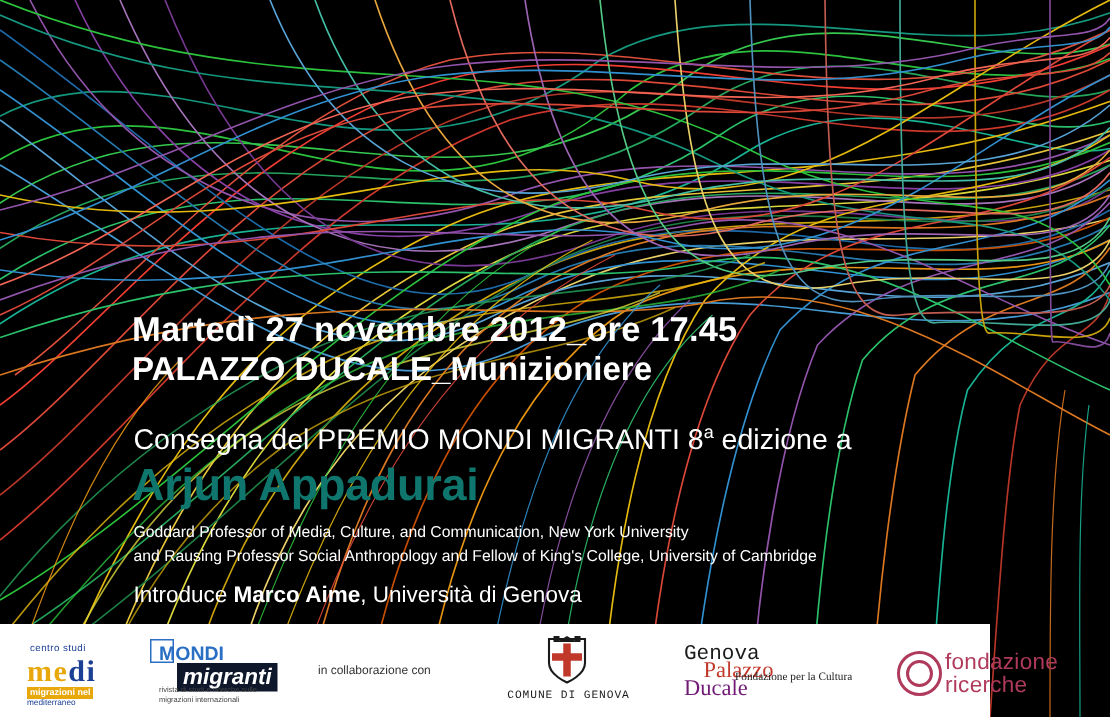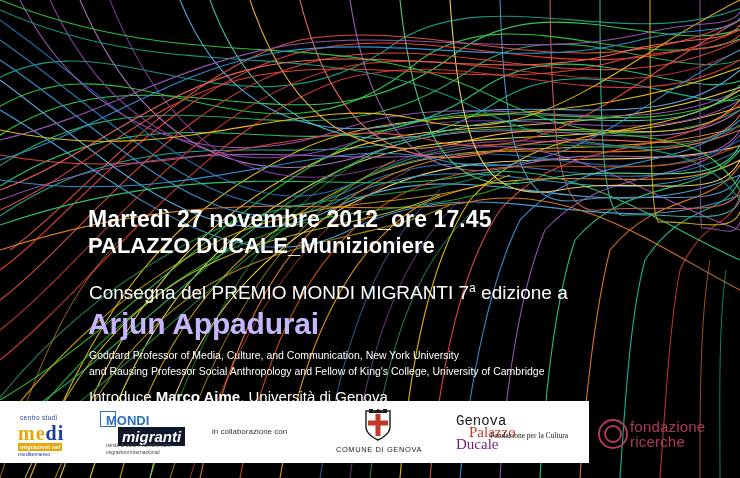--- a/index.html
+++ b/index.html
@@ -66,21 +66,21 @@
     white-space: nowrap;
   }
   .line-award sup {
     font-size: 12px;
     vertical-align: super;
   }
   .line-name {
     position: absolute;
     left: 88px;
     top: 307px;
-    color: #c4b5fd;
+    color: #0f766e;
     font-size: 30px;
     font-weight: bold;
     letter-spacing: -0.2px;
     white-space: nowrap;
   }
   .line-bio1 {
     position: absolute;
     left: 89px;
     top: 349px;
     color: #ffffff;
@@ -102,22 +102,22 @@
     color: #ffffff;
     font-size: 15px;
     white-space: nowrap;
   }
   .line-intro b { font-weight: bold; }
 
   
   .footer {
     position: absolute;
     left: 0;
-    bottom: 15px;
-    width: 589px;
+    bottom: 0;
+    width: 660px;
     height: 62px;
     background: #ffffff;
   }
   .logo {
     position: absolute;
     top: 0;
     height: 62px;
   }
   
   .logo-medi { left: 12px; width: 86px; }
@@ -170,21 +170,21 @@
   }
   
   .logo-comune { left: 320px; width: 118px; }
   .logo-comune .crest {
     position: absolute; left: 44px; top: 8px;
     width: 28px; height: 32px;
   }
   .logo-comune .cname {
     position: absolute; left: 0; top: 44px; width: 118px;
     text-align: center; font-size: 7.5px; color: #1a1a1a;
-    letter-spacing: .6px; font-family: Liberation Sans, sans-serif;
+    letter-spacing: .6px; font-family: Liberation Mono, monospace;
   }
   
   .logo-ducale { left: 438px; width: 152px; }
   .logo-ducale .d-gen {
     position: absolute; left: 18px; top: 12px;
     font-size: 14px; color: #1a1a1a;
     font-family: Liberation Mono, monospace;
   }
   .logo-ducale .d-pal {
     position: absolute; left: 6px; top: 23px;
@@ -312,21 +312,21 @@
         <path d="M700,478 C700,400 700,320 710,260" stroke="#e67e22"></path>
         <path d="M720,478 C720,405 718,330 726,270" stroke="#1abc9c"></path>
         <path d="M0,478 C30,390 60,300 120,240" stroke="#f39c12"></path>
       </g>
     </svg>
   </div>
 
   <div class="content">
     <div class="line-date">Martedì 27 novembre 2012_ore 17.45</div>
     <div class="line-venue">PALAZZO DUCALE_Munizioniere</div>
-    <div class="line-award"><span>Consegna del PREMIO MONDI MIGRANTI 7</span><sup>a</sup><span> edizione a</span></div>
+    <div class="line-award"><span>Consegna del PREMIO MONDI MIGRANTI 8</span><sup>a</sup><span> edizione a</span></div>
     <div class="line-name">Arjun Appadurai</div>
     <div class="line-bio1">Goddard Professor of Media, Culture, and Communication, New York University</div>
     <div class="line-bio2">and Rausing Professor Social Anthropology and Fellow of King's College, University of Cambridge</div>
     <div class="line-intro"><span>Introduce </span><b>Marco Aime</b><span>, Università di Genova</span></div>
   </div>
 
   <div class="footer">
 
     <div class="logo logo-medi">
       <div class="l1">centro studi</div>

